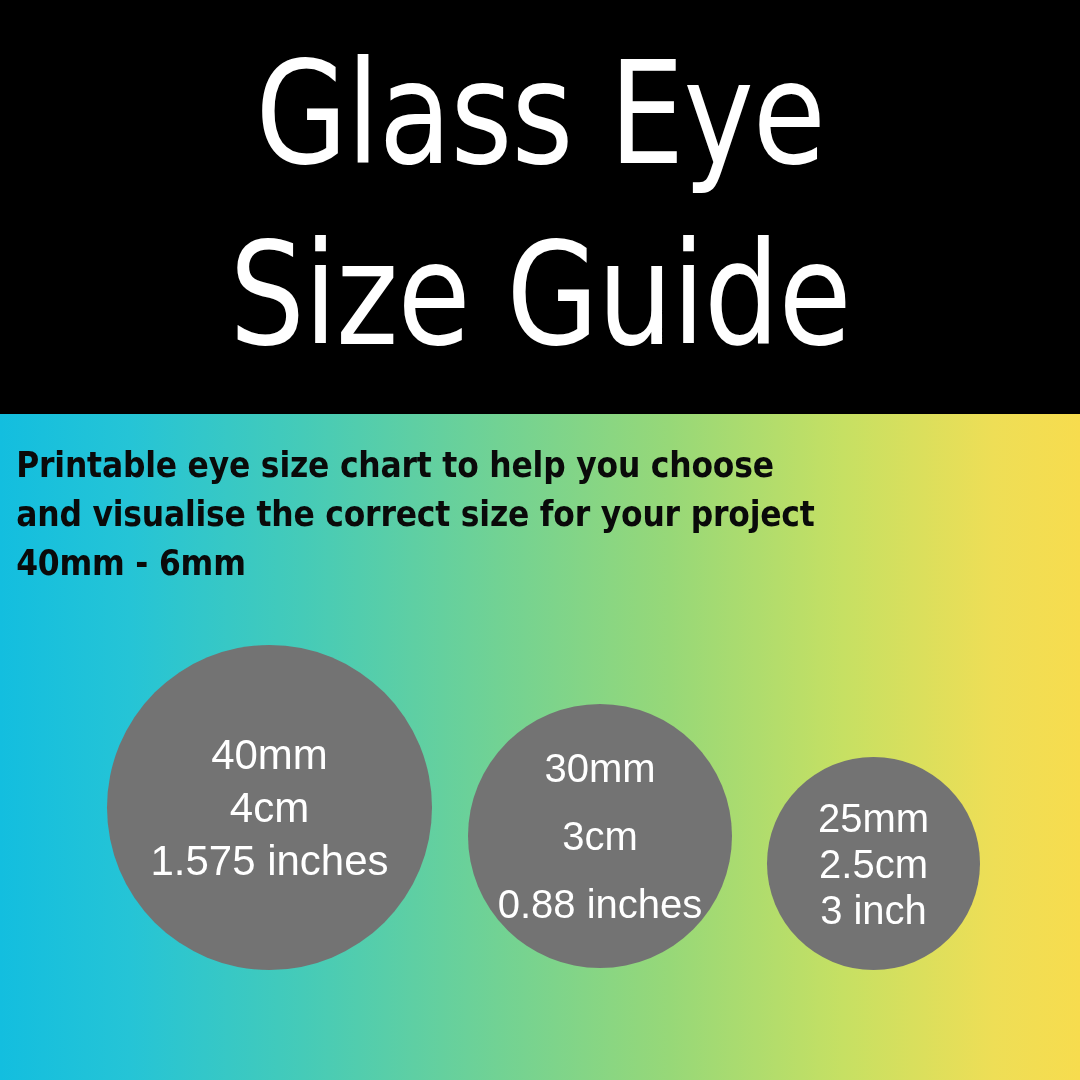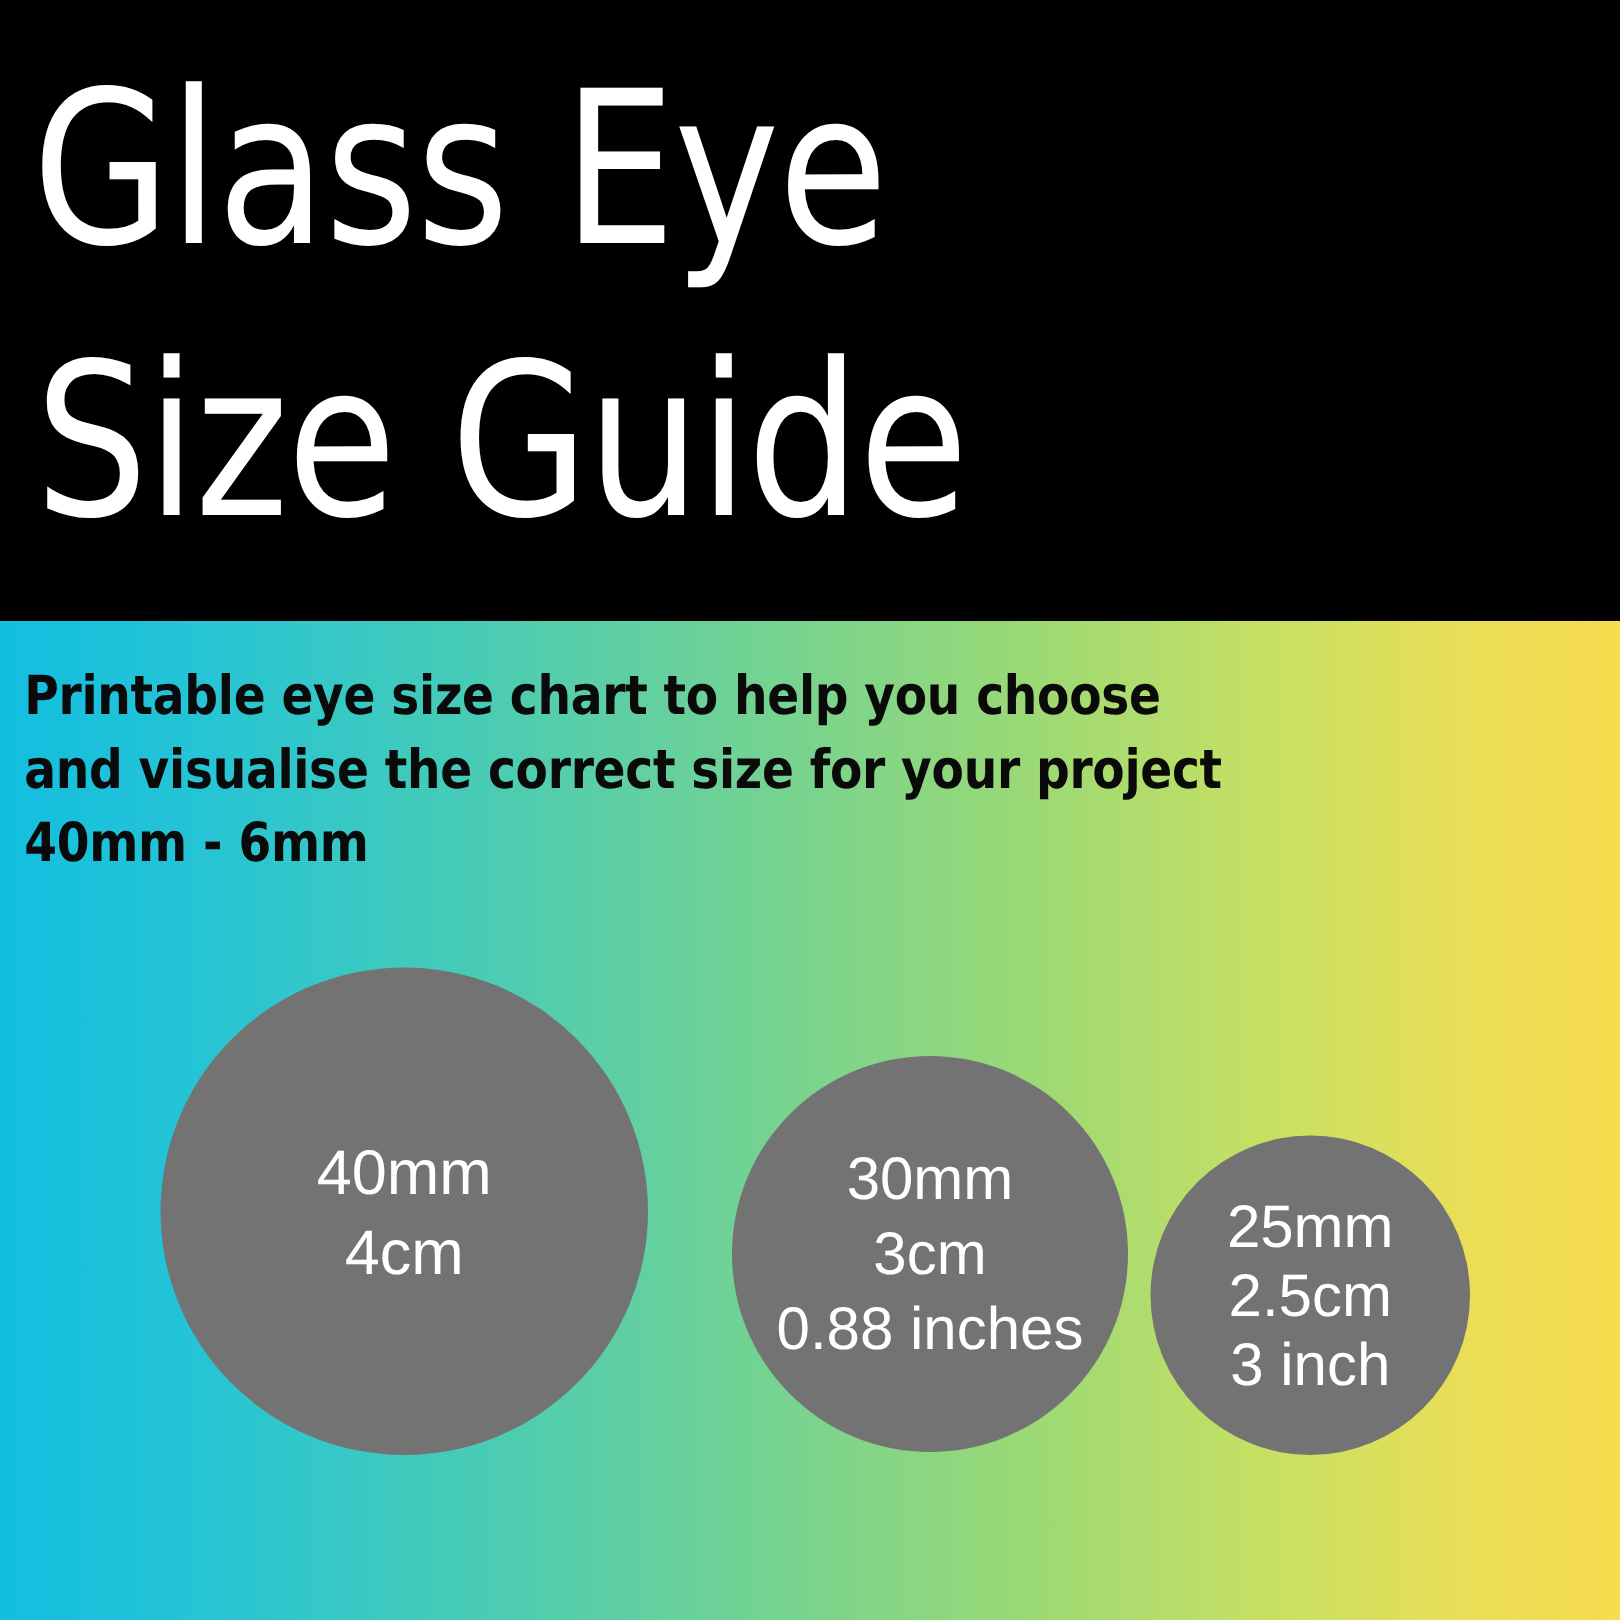--- a/index.html
+++ b/index.html
@@ -23,21 +23,21 @@
   
   #header-band {
     position: absolute;
     left: 0;
     top: 0;
     width: 1080px;
     height: 414px;
     background: #000000;
     display: flex;
     flex-direction: column;
-    align-items: flex-start;
+    align-items: center;
     justify-content: center;
     box-sizing: border-box;
     padding-bottom: 6px;
   }
   .title-line {
     color: #ffffff;
     font-family: "DejaVu Sans Condensed", "Liberation Sans Narrow", "Liberation Sans", sans-serif;
     font-weight: 300;
     font-size: 142px;
     line-height: 0.98;
@@ -119,24 +119,25 @@
   #circle-40 {
     left: 107px;
     top: 231px;
     width: 325px;
     height: 325px;
   }
   #circle-40 .cline { font-size: 42px; line-height: 53px; }
 
   
   #circle-30 {
-    left: 488px;
+    left: 468px;
     top: 290px;
     width: 264px;
     height: 264px;
+    gap: 18px;
   }
   #circle-30 .cline { font-size: 40px; line-height: 50px; }
 
   
   #circle-25 {
     left: 767px;
     top: 343px;
     width: 213px;
     height: 213px;
   }
@@ -158,20 +159,21 @@
     <span class="sub-line">Printable eye size chart to help you choose</span>
     <span class="sub-line">and visualise the correct size for your project</span>
     <span class="sub-line">40mm - 6mm</span>
   </div>
 
   <div id="circle-row">
 
     <div class="size-circle" id="circle-40">
       <span class="cline">40mm</span>
       <span class="cline">4cm</span>
+      <span class="cline">1.575 inches</span>
     </div>
 
     <div class="size-circle" id="circle-30">
       <span class="cline">30mm</span>
       <span class="cline">3cm</span>
       <span class="cline">0.88 inches</span>
     </div>
 
     <div class="size-circle" id="circle-25">
       <span class="cline">25mm</span>

